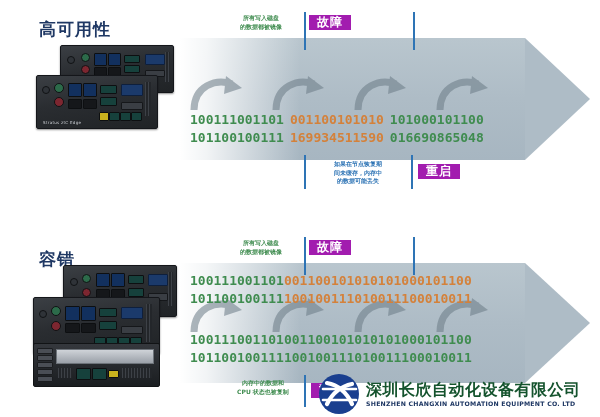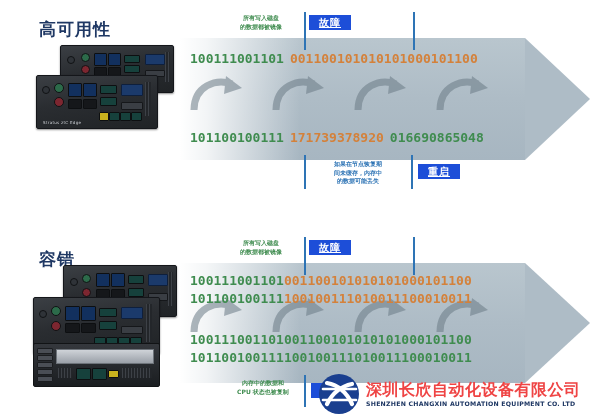--- a/index.html
+++ b/index.html
@@ -95,33 +95,32 @@
   .vline{position:absolute;background:#2e74b5;width:2px;}
   .callout{
     position:absolute;
     font-size:6px;line-height:8.5px;
     text-align:center;font-weight:bold;
     white-space:nowrap;
   }
   .callout.green{color:#3f8c4f;}
   .chip{
     position:absolute;
-    background:#1d4ed8;
+    background:#a21caf;
     color:#ffffff;
-    font-size:10px;font-weight:bold;
+    font-size:12px;font-weight:bold;
     display:flex;align-items:center;justify-content:center;
     letter-spacing:1px;
-    text-decoration:underline;
   }
 
   
   #watermark{position:absolute;left:318px;top:372px;width:278px;height:44px;display:flex;align-items:center;}
   #wm-mark{width:42px;height:42px;flex:0 0 42px;position:relative;}
   #wm-text{margin-left:6px;}
-  #wm-cn{font-size:16px;font-weight:bold;color:#ef4444;letter-spacing:.5px;line-height:18px;white-space:nowrap;}
+  #wm-cn{font-size:16px;font-weight:bold;color:#14532d;letter-spacing:.5px;line-height:18px;white-space:nowrap;}
   #wm-en{font-size:6.2px;font-weight:bold;color:#1f3864;letter-spacing:.25px;line-height:9px;white-space:nowrap;}
 </style>
 </head>
 <body>
 
 <div class="stage">
 
   <div class="band" id="band-ha" style="left:180px;top:38px;width:410px;height:122px;">
     <div class="body" style="width:345px;height:122px;"></div>
     <div class="head" style="left:345px;border-top:61px solid transparent;border-bottom:61px solid transparent;border-left:65px solid #aebcc6;"></div>
@@ -183,25 +182,25 @@
         <div class="port yellow" style="left:62px;top:36px;width:8px;height:7px;"></div>
         <div class="port teal" style="left:72px;top:36px;width:9px;height:7px;"></div>
         <div class="port teal" style="left:83px;top:36px;width:9px;height:7px;"></div>
         <div class="port teal" style="left:94px;top:36px;width:9px;height:7px;"></div>
         <div class="vent" style="left:108px;top:6px;width:6px;height:34px;"></div>
         <div class="brand">Stratus ztC Edge</div>
       </div>
     </div>
   </div>
 
-  <div class="binrow" style="left:190px;top:52px;font-size:13px;">
-    <span class="g">100111001101</span><span style="display:inline-block;width:6px;"></span><span class="o">001100101010101000101100</span>
+  <div class="binrow" style="left:190px;top:113px;font-size:13px;">
+    <span class="g">100111001101</span><span style="display:inline-block;width:6px;"></span><span class="o">001100101010</span><span style="display:inline-block;width:6px;"></span><span class="g">101000101100</span>
   </div>
   <div class="binrow" style="left:190px;top:131px;font-size:13px;">
-    <span class="g">101100100111</span><span style="display:inline-block;width:6px;"></span><span class="o">171739378920</span><span style="display:inline-block;width:6px;"></span><span class="g">016690865048</span>
+    <span class="g">101100100111</span><span style="display:inline-block;width:6px;"></span><span class="o">169934511590</span><span style="display:inline-block;width:6px;"></span><span class="g">016690865048</span>
   </div>
 
   <div class="callout green" style="left:222px;top:14px;width:78px;">
     <div>所有写入磁盘</div>
     <div>的数据都被镜像</div>
   </div>
   <div class="vline" style="left:304px;top:12px;height:38px;"></div>
   <div class="chip" style="left:309px;top:15px;width:42px;height:15px;">故障</div>
   <div class="vline" style="left:413px;top:12px;height:38px;"></div>
 

